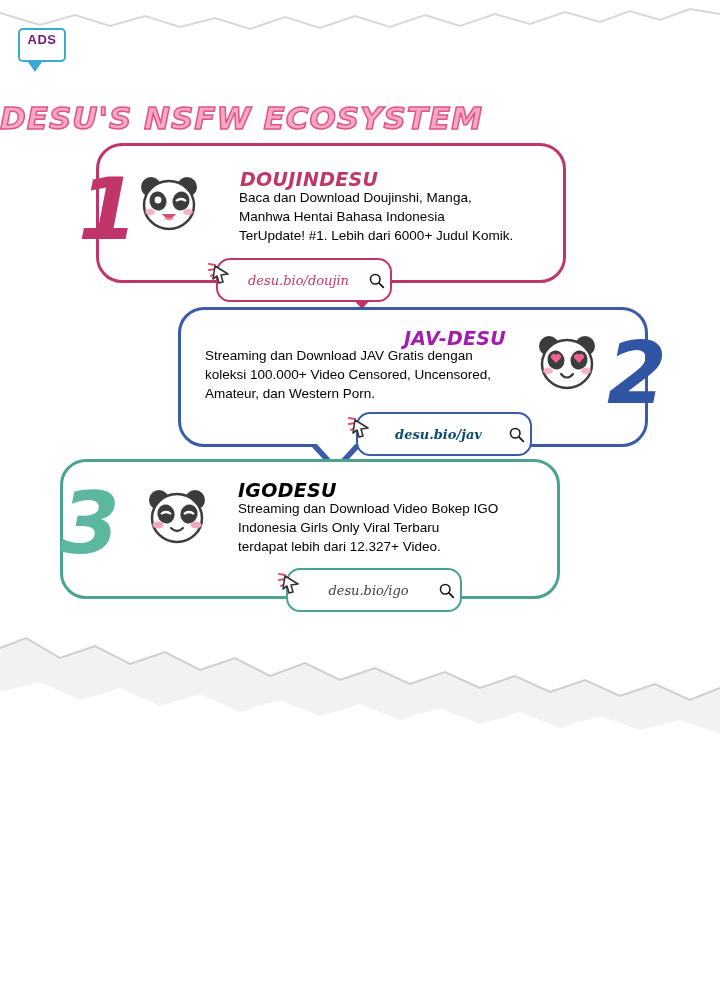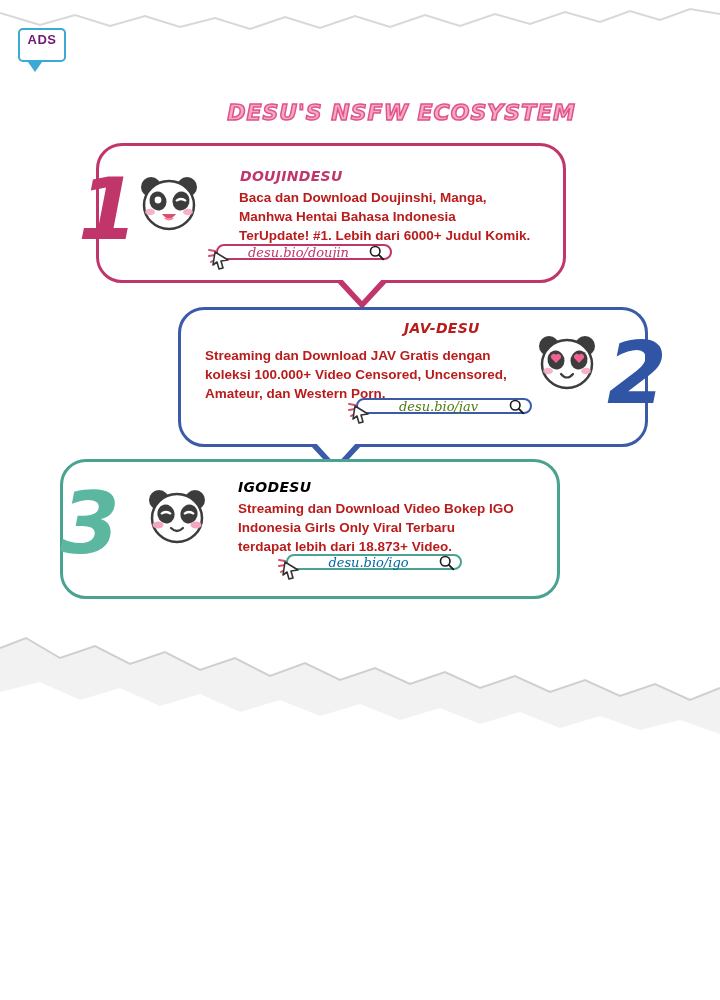--- a/index.html
+++ b/index.html
@@ -61,23 +61,23 @@
     font-weight: bold;
     color: #701a75;
     letter-spacing: 0.5px;
   }
 
   
   .hero-title {
     position: absolute;
     left: 0; top: 100px;
     width: 576px;
-    text-align: right;
+    text-align: left;
     font-family: "DejaVu Sans", sans-serif;
-    font-size: 22px;
+    font-size: 31px;
     font-weight: bold;
     font-style: italic;
     letter-spacing: 1px;
     color: #f7a8c4;
     -webkit-text-stroke: 1.5px #e0548a;
     text-shadow: 2px 2px 0 #ffffff;
   }
 
   
   .card {
@@ -129,65 +129,65 @@
   
   .panda { position: absolute; width: 62px; height: 58px; }
   .panda-1 { left: 138px; top: 174px; }
   .panda-2 { left: 536px; top: 333px; }
   .panda-3 { left: 146px; top: 487px; }
 
   
   .card-head {
     position: absolute;
     font-family: "DejaVu Sans", sans-serif;
-    font-size: 14px;
+    font-size: 19px;
     font-weight: bold;
     font-style: italic;
     letter-spacing: 0.3px;
   }
   .head-1 { left: 240px; top: 168px; color: #c0366b; }
-  .head-2 { left: 404px; top: 320px; color: #b91c1c; }
+  .head-2 { left: 404px; top: 327px; color: #a21caf; }
   .head-3 { left: 238px; top: 479px; color: #000000; }
 
   .card-desc {
     position: absolute;
     font-size: 13.5px;
     line-height: 1.42;
-    color: #b91c1c;
+    color: #000000;
     white-space: pre-line;
-    font-weight: bold;
   }
   .desc-1 { left: 239px; top: 188px; width: 320px; }
   .desc-2 { left: 205px; top: 346px; width: 330px; }
   .desc-3 { left: 238px; top: 499px; width: 312px; }
 
   
   .pill {
     position: absolute;
-    height: 16px;
+    height: 44px;
     border-radius: 14px;
     background: #ffffff;
     display: flex;
     align-items: center;
+    margin-top: 14px;
   }
   .pill-1 { left: 216px; top: 244px; width: 176px; border: 2px solid #c0366b; }
   .pill-2 { left: 356px; top: 398px; width: 176px; border: 2px solid #3b5ba8; }
   .pill-3 { left: 286px; top: 554px; width: 176px; border: 2px solid #4aa391; }
 
   .pill-url {
     flex: 1;
     text-align: center;
     font-family: "DejaVu Serif", serif;
     font-style: italic;
     font-size: 13px;
     padding-left: 16px;
   }
   .url-1 { color: #c0366b; }
-  .url-2 { color: #4d7c0f; }
-  .url-3 { color: #0369a1; }
+  .url-2 { color: #0c4a6e; font-weight: bold; }
+  .url-3 { color: #404040; }
 
   .pill-search {
     width: 26px; height: 24px;
     margin-right: 1px;
     display: flex; align-items: center; justify-content: center;
     border-radius: 50%;
   }
   .pill-search svg { display: block; }
 
   
@@ -324,21 +324,21 @@
       <path d="M38,27 q5,-4 10,0" stroke="#ffffff" stroke-width="2.2" fill="none"></path>
       <ellipse cx="12" cy="38" rx="5.5" ry="3.4" fill="#f4a6bd"></ellipse>
       <ellipse cx="50" cy="38" rx="5.5" ry="3.4" fill="#f4a6bd"></ellipse>
       <path d="M25,41 q6,6 12,0" stroke="#3c3c3c" stroke-width="2.2" fill="none" stroke-linecap="round"></path>
     </svg>
   </div>
 
   <div class="card-head head-3">IGODESU</div>
   <div class="card-desc desc-3">Streaming dan Download Video Bokep IGO
 Indonesia Girls Only Viral Terbaru
-terdapat lebih dari 18.873+ Video.</div>
+terdapat lebih dari 12.327+ Video.</div>
 
   <div class="pill pill-3">
     <div class="tap">
       <svg viewBox="0 0 26 26" width="26" height="26">
         <path d="M3,3 L9,4 M3,9 L9,8 M5,15 L10,12" stroke="#d94f6e" stroke-width="2" stroke-linecap="round"></path>
         <path d="M9,5 L22,13 L15,14 L17,21 L13,22 L11,15 L7,18 Z" fill="#ffffff" stroke="#333" stroke-width="1.6" stroke-linejoin="round"></path>
       </svg>
     </div>
     <div class="pill-url url-3">desu.bio/igo</div>
     <div class="pill-search">

